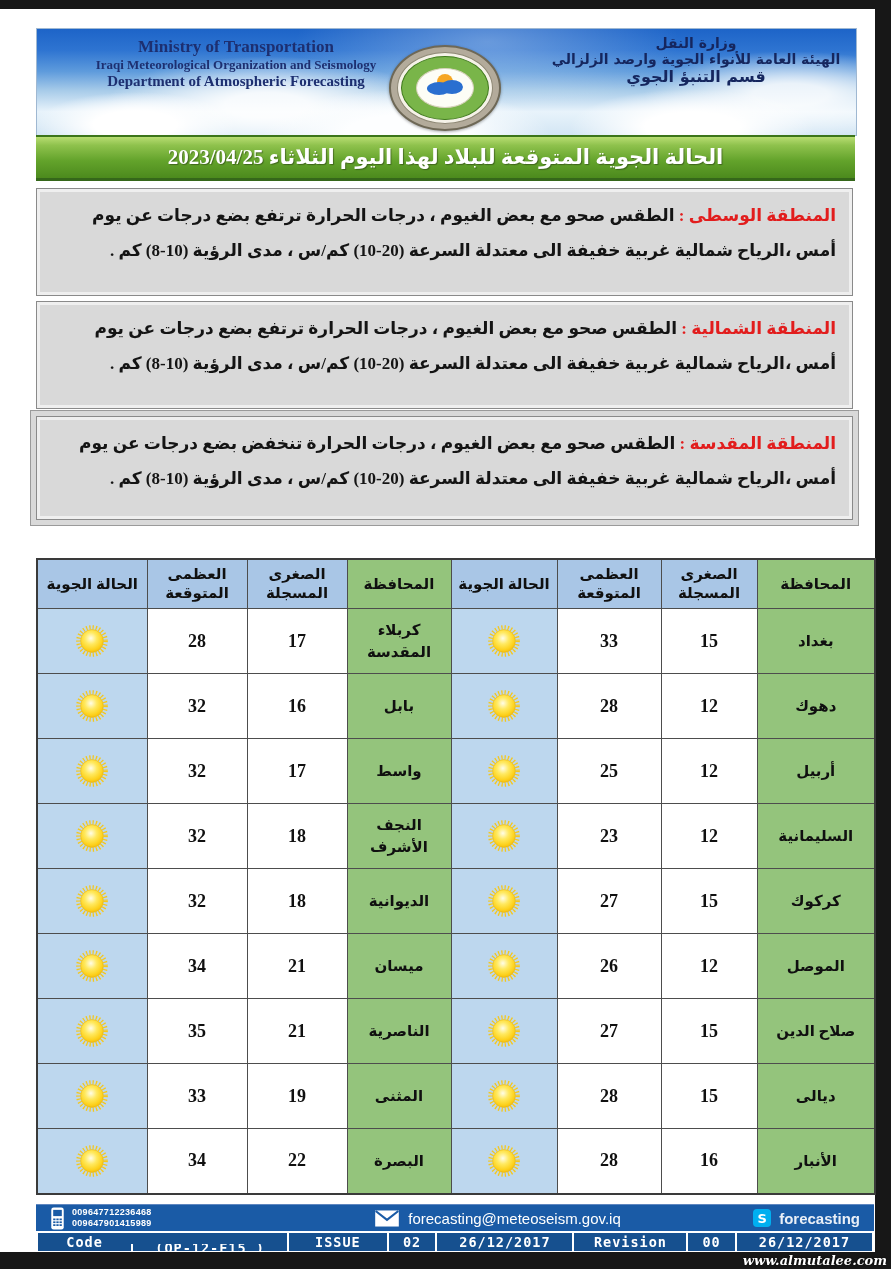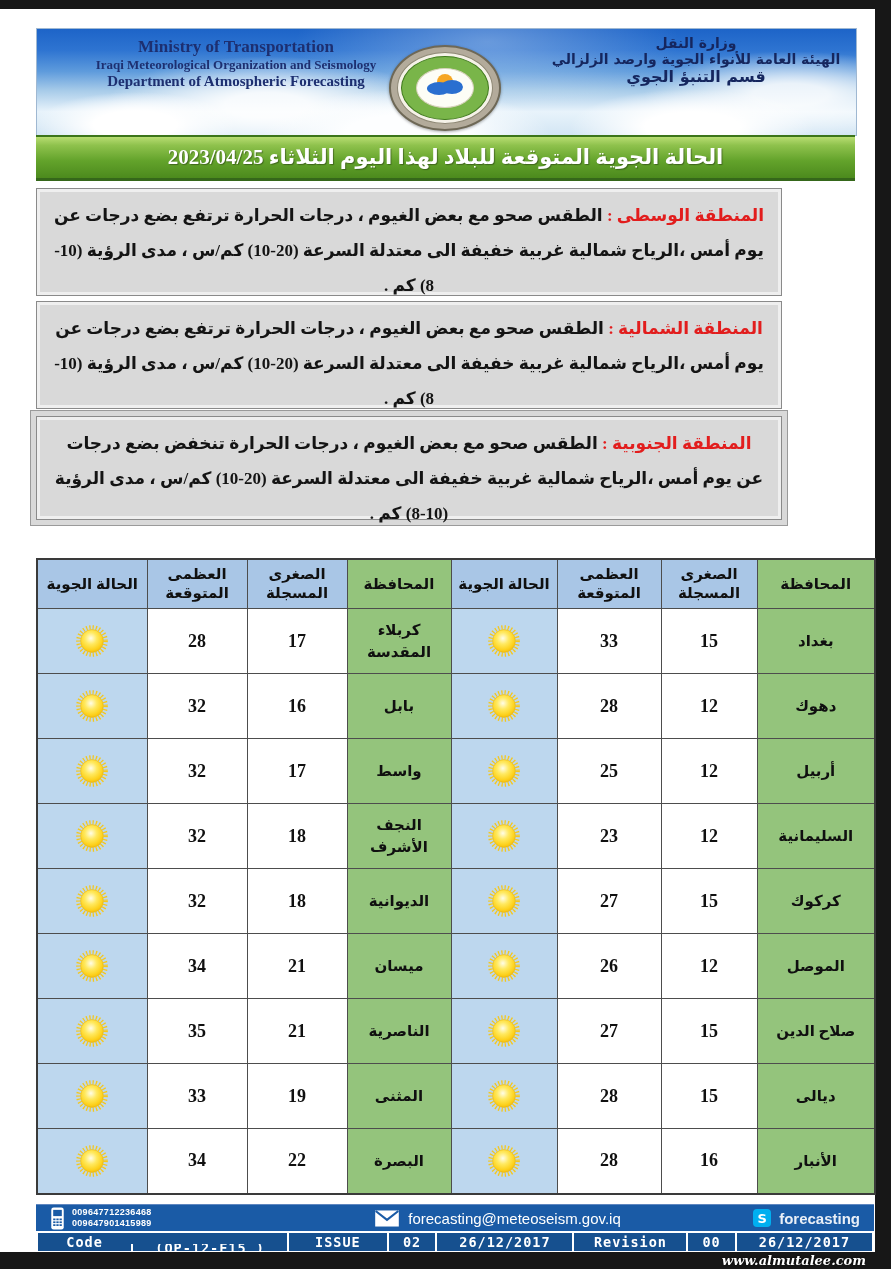--- a/index.html
+++ b/index.html
@@ -4,21 +4,21 @@
 <style>
   html,body{margin:0;padding:0;background:#ffffff;}
   .photo{position:relative;width:891px;height:1280px;background:#ffffff;overflow:hidden;
          font-family:"DejaVu Sans",sans-serif;}
   
   .bar-top{position:absolute;top:0;left:0;right:0;height:9px;background:#171717;}
   .bar-right{position:absolute;top:0;right:0;width:16px;height:1269px;background:#171717;}
   .bottom-band{position:absolute;left:0;top:1252px;width:891px;height:17px;background:#171717;
                display:flex;justify-content:flex-end;align-items:center;}
   .watermark{color:#fff;font-style:italic;font-weight:bold;font-size:13px;
-             font-family:"DejaVu Serif",serif;padding-right:25px;text-shadow:0 0 2px #000;}
+             font-family:"DejaVu Serif",serif;padding-right:4px;text-shadow:0 0 2px #000;}
 
   
   .banner{position:absolute;left:36px;top:28px;width:819px;height:106px;
     background:
       radial-gradient(140px 45px at 12% 90%, #ffffff 30%, rgba(255,255,255,0) 72%),
       radial-gradient(200px 60px at 45% 98%, #fdfeff 30%, rgba(255,255,255,0) 72%),
       radial-gradient(170px 52px at 80% 92%, #ffffff 28%, rgba(255,255,255,0) 72%),
       radial-gradient(230px 70px at 28% 72%, rgba(255,255,255,.88) 18%, rgba(255,255,255,0) 70%),
       radial-gradient(210px 62px at 92% 62%, rgba(255,255,255,.82) 18%, rgba(255,255,255,0) 70%),
       radial-gradient(320px 120px at 55% 12%, rgba(255,255,255,.30), rgba(255,255,255,0) 60%),
@@ -52,23 +52,23 @@
   
   .title-bar{position:absolute;left:36px;top:135px;width:819px;height:46px;box-sizing:border-box;
     background:linear-gradient(180deg,#b8dd72 0%,#8fc24d 20%,#63a32b 58%,#4c8a1d 100%);
     border-top:2px solid #3c751a;border-bottom:3px solid #35671a;
     color:#ffffff;font-weight:bold;font-size:21px;direction:rtl;
     display:flex;align-items:center;justify-content:center;
     text-shadow:1px 1px 1px rgba(40,60,20,.55);
     font-family:"Liberation Serif","DejaVu Sans",serif;}
 
   
-  .region-box{position:absolute;left:36px;width:746px;box-sizing:border-box;background:#d9d9d9;
+  .region-box{position:absolute;left:36px;width:817px;box-sizing:border-box;background:#d9d9d9;
     border:1px solid #8a8a8a;box-shadow:inset 0 0 0 3px #efefef;
-    padding:10px 16px;direction:rtl;text-align:center;font-weight:bold;font-size:17px;
+    padding:10px 16px;direction:rtl;font-weight:bold;font-size:17px;
     line-height:2.05;color:#141414;font-family:"Liberation Serif","DejaVu Sans",serif;}
   .region-1{top:188px;height:108px;}
   .region-2{top:301px;height:108px;}
   .region-3{top:416px;height:104px;
     box-shadow:inset 0 0 0 3px #efefef,0 0 0 5px #d9d9d9,0 0 0 6px #9a9a9a;}
   .region-name{color:#e21d1d;}
 
   
   table.weather{position:absolute;left:36px;top:558px;width:838px;border-collapse:collapse;
     direction:rtl;table-layout:fixed;font-weight:bold;border:2px solid #3a3a3a;
@@ -142,21 +142,21 @@
       <div class="l2">الهيئة العامة للأنواء الجوية وارصد الزلزالي</div>
       <div class="l3">قسم التنبؤ الجوي</div>
     </div>
   </div>
 
   <div class="title-bar">الحالة الجوية المتوقعة للبلاد لهذا اليوم الثلاثاء  2023/04/25</div>
 
   <div id="regions">
       <div class="region-box region-1"><span class="region-name">المنطقة الوسطى : </span><span>الطقس صحو مع بعض الغيوم ، درجات الحرارة ترتفع بضع درجات عن يوم أمس ،الرياح شمالية غربية خفيفة الى معتدلة السرعة (20-10) كم/س ، مدى الرؤية (10-8) كم .</span></div>
       <div class="region-box region-2"><span class="region-name">المنطقة الشمالية : </span><span>الطقس صحو مع بعض الغيوم ، درجات الحرارة ترتفع بضع درجات عن يوم أمس ،الرياح شمالية غربية خفيفة الى معتدلة السرعة (20-10) كم/س ، مدى الرؤية (10-8) كم .</span></div>
-      <div class="region-box region-3"><span class="region-name">المنطقة الجنوبية : </span><span>الطقس صحو مع بعض الغيوم ، درجات الحرارة تنخفض بضع درجات عن يوم أمس ،الرياح شمالية غربية خفيفة الى معتدلة السرعة (20-10) كم/س ، مدى الرؤية (10-8) كم .</span></div>
+      <div class="region-box region-3"><span class="region-name">المنطقة المقدسة : </span><span>الطقس صحو مع بعض الغيوم ، درجات الحرارة تنخفض بضع درجات عن يوم أمس ،الرياح شمالية غربية خفيفة الى معتدلة السرعة (20-10) كم/س ، مدى الرؤية (10-8) كم .</span></div>
     </div>
 
   <table class="weather">
     <colgroup>
       <col style="width:118px">
         <col style="width:96px">
         <col style="width:104px">
         <col style="width:106px">
       <col style="width:104px">
         <col style="width:100px">

